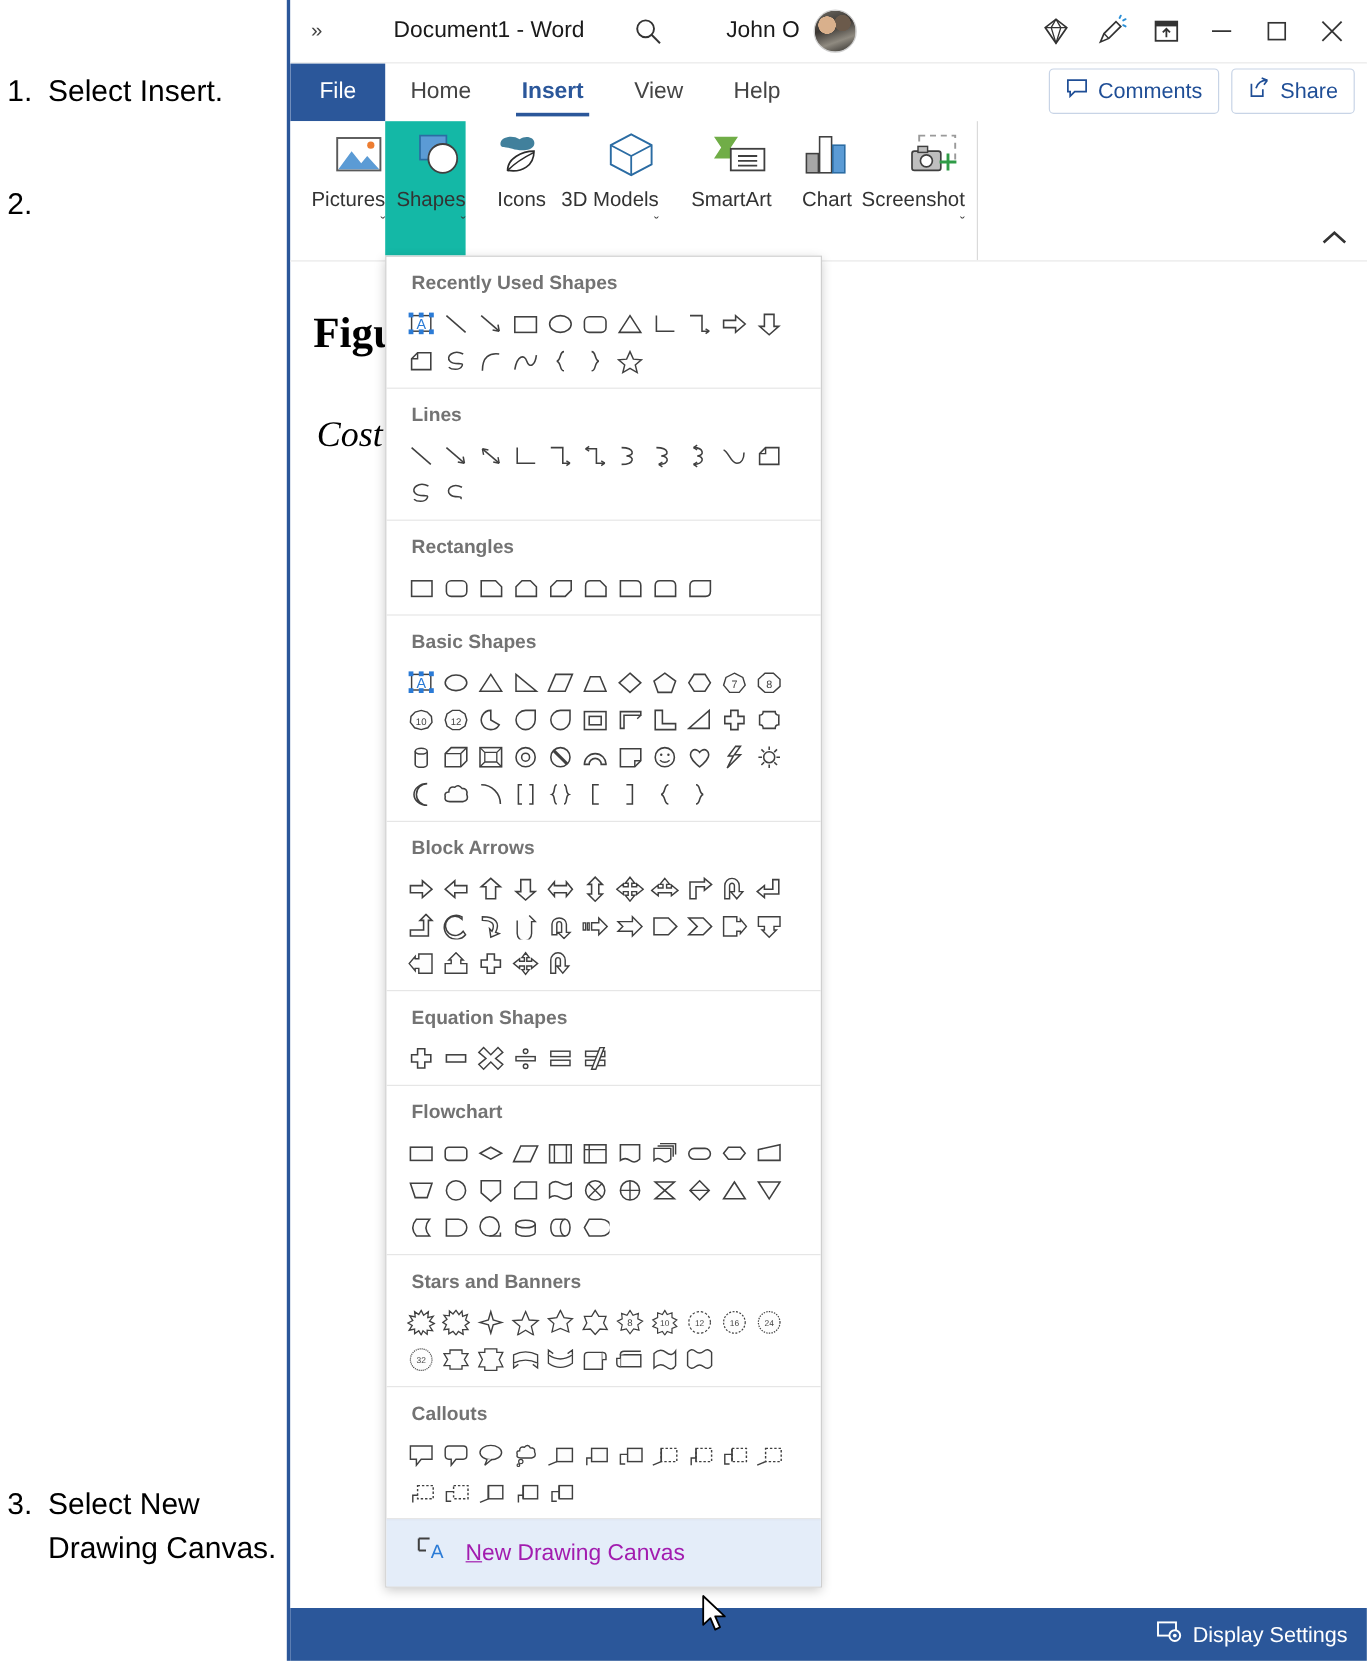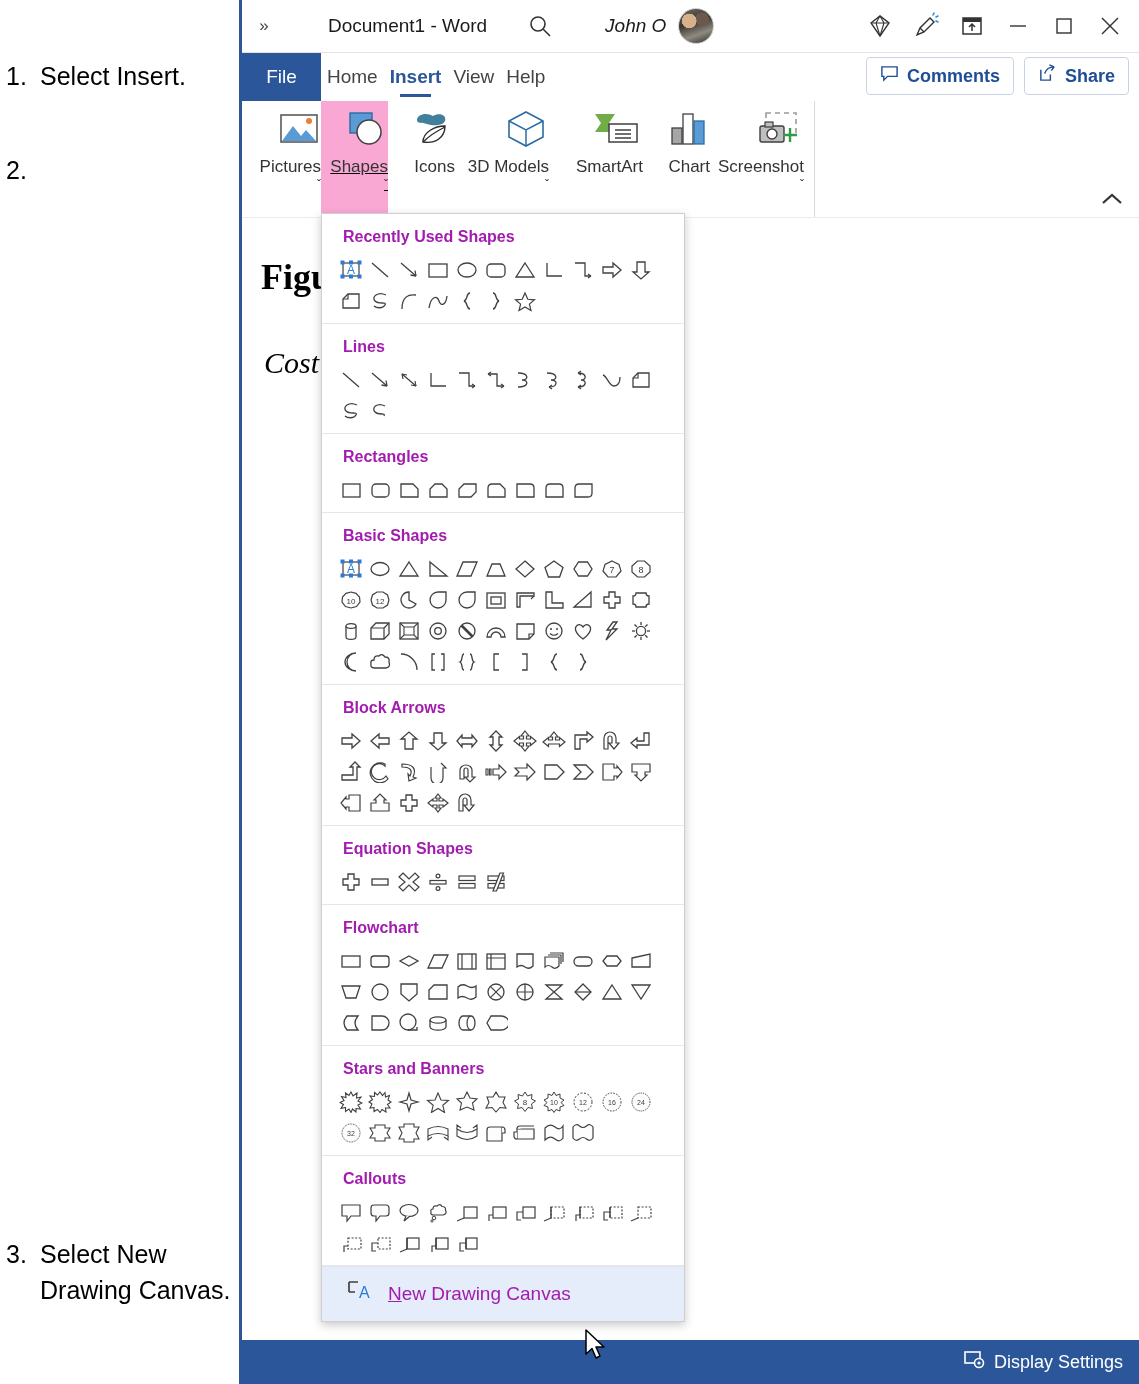--- a/index.html
+++ b/index.html
@@ -44,21 +44,21 @@
     border-bottom:1px solid #e3e3e3;
   }
   #qat-more{
     width:44px;text-align:center;color:#444;font-size:17px;
     cursor:default;user-select:none;
   }
   #doc-title{
     font-size:19px;color:#1a1a1a;margin-left:42px;white-space:nowrap;
   }
   #search-icon-btn{margin-left:40px;display:flex;align-items:center;}
-  #user-name{margin-left:52px;font-size:19px;color:#1a1a1a;white-space:nowrap;font-style:italic;}
+  #user-name{margin-left:52px;font-size:19px;color:#1a1a1a;white-space:nowrap;}
   #avatar{
     width:36px;height:36px;border-radius:50%;margin-left:12px;flex:none;
     background:
       radial-gradient(circle at 30% 35%, #d9b08c 0 22%, transparent 23%),
       radial-gradient(circle at 68% 30%, #6b5a4b 0 20%, transparent 21%),
       linear-gradient(160deg,#6e6a63 0%, #3a3632 40%, #8f8a80 70%, #2c2a27 100%);
     border:1px solid #cfcfcf;box-sizing:border-box;
   }
   .tb-icon{
     width:46px;height:46px;display:flex;align-items:center;justify-content:center;
@@ -70,51 +70,51 @@
 
   
   #tab-row{
     position:relative;height:48px;background:#ffffff;display:flex;align-items:stretch;
   }
   #file-tab{
     width:79px;background:#2b579a;color:#ffffff;font-size:19px;
     display:flex;align-items:center;justify-content:center;
   }
   .tab{
-    padding:0 6px;font-size:19px;color:#444444;
+    padding:0 21px;font-size:19px;color:#444444;
     display:flex;align-items:center;position:relative;
   }
   .tab.active{color:#2b579a;font-weight:bold;}
   .tab.active::after{
     content:"";position:absolute;left:16px;right:16px;bottom:4px;height:3px;background:#2b579a;
   }
   #tab-right{
     position:absolute;right:10px;top:4px;display:flex;gap:10px;align-items:center;
   }
   .pillbtn{
     border:1px solid #c8d4e6;border-radius:4px;background:#ffffff;
-    color:#1f4e96;font-size:18px;font-weight:bold;
+    color:#1f4e96;font-size:18px;font-weight:normal;
     height:36px;display:flex;align-items:center;gap:8px;padding:0 13px;
   }
 
   
   #ribbon{
     position:relative;height:116px;background:#ffffff;
     border-bottom:1px solid #d4d4d4;
   }
   #illustr-group{
     position:absolute;left:12px;top:0;height:116px;display:flex;align-items:flex-start;
     border-right:1px solid #dadada;padding-right:10px;
   }
   .ribbon-btn{
     width:67px;height:112px;display:flex;flex-direction:column;align-items:flex-end;
     padding-top:0;box-sizing:border-box;
   }
   .ribbon-btn.wide{width:94px;}
-  .ribbon-btn.sel{background:#f9a8d4;text-decoration:underline;}
+  .ribbon-btn.sel{background:#14b8a6;}
   .rb-ico{height:56px;display:flex;align-items:center;justify-content:center;}
   .rb-lbl{font-size:17px;color:#333;text-align:center;line-height:20px;}
   .rb-caret{font-size:12px;color:#333;line-height:14px;margin-top:1px;}
   #collapse-ribbon{
     position:absolute;right:14px;bottom:6px;
   }
 
   
   #doc-area{
     position:absolute;left:0;right:0;top:217px;bottom:44px;background:#ffffff;
@@ -144,21 +144,21 @@
   #shapes-menu{
     position:absolute;left:321px;top:213px;width:364px;
     background:#ffffff;border:1px solid #cfcfcf;
     box-shadow:0 3px 9px rgba(0,0,0,.22);
     box-sizing:border-box;
     z-index:40;
   }
   .sec{padding:8px 0 7px 0;border-bottom:1px solid #e6e6e6;}
   .sec:last-of-type{border-bottom:1px solid #e6e6e6;}
   .sec-title{
-    font-size:16px;font-weight:bold;color:#a21caf;
+    font-size:16px;font-weight:bold;color:#737373;
     padding:6px 0 8px 21px;
   }
   .grid{display:flex;flex-wrap:wrap;padding:0 14px;}
   .cell{
     width:29px;height:31px;display:flex;align-items:center;justify-content:center;
     flex:none;
   }
   .cell svg{display:block;}
   #new-canvas-row{
     display:flex;align-items:center;gap:14px;

